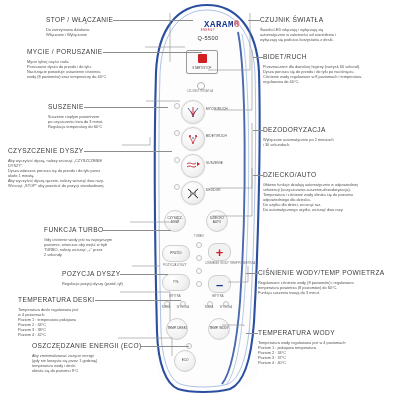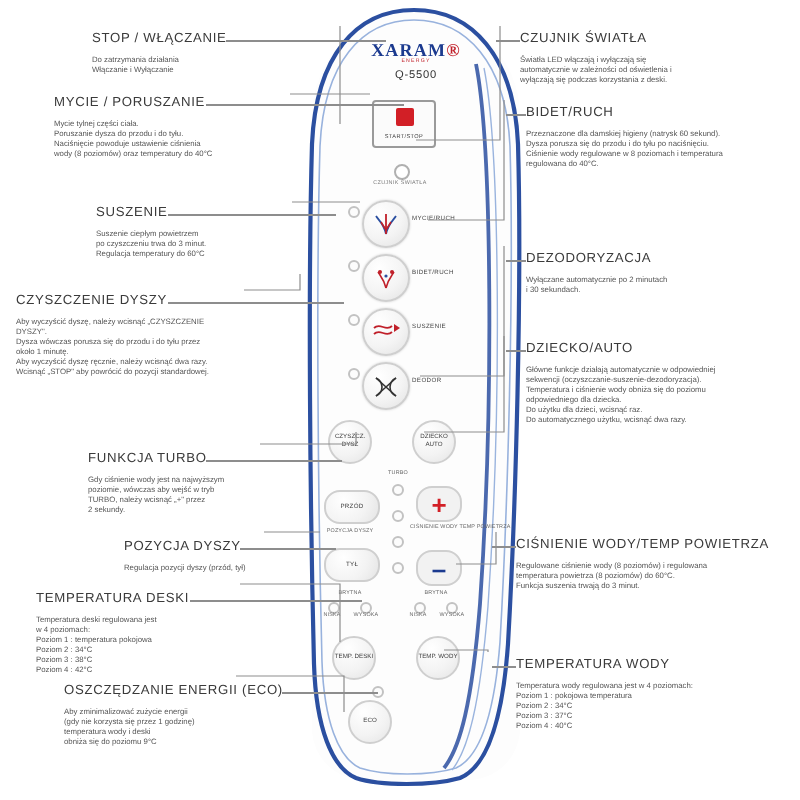--- a/index.html
+++ b/index.html
@@ -63,21 +63,22 @@
   }
   .remote-outline{
     position:absolute;left:0;top:0;width:115px;height:392px;
   }
 
   .brand{
     position:absolute;left:26px;top:18px;width:64px;text-align:center;
   }
   .brand .logo{
     font-size:9px;font-weight:bold;color:#1b3a8f;letter-spacing:.6px;
-    font-family:Liberation Serif, serif;
+    font-family:Liberation Mono, monospace;
+    text-align:right;
   }
   .brand .logo .r{color:#c0202a;}
   .brand .sub{
     font-size:2.6px;color:#c0202a;letter-spacing:.6px;margin-top:-1px;
   }
   .brand .model{
     font-size:5.6px;color:#333;margin-top:2.5px;letter-spacing:.4px;
   }
 
   .startstop{

